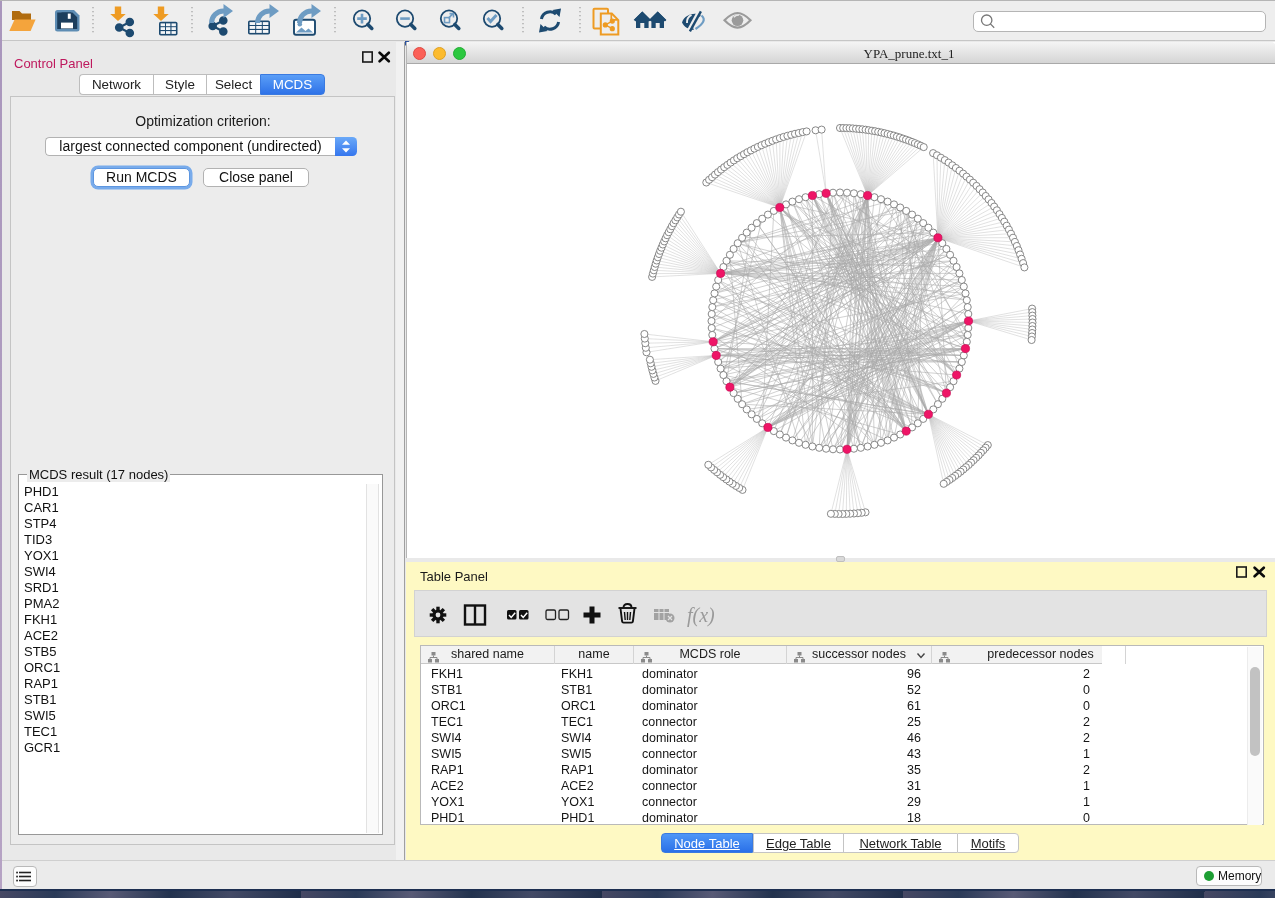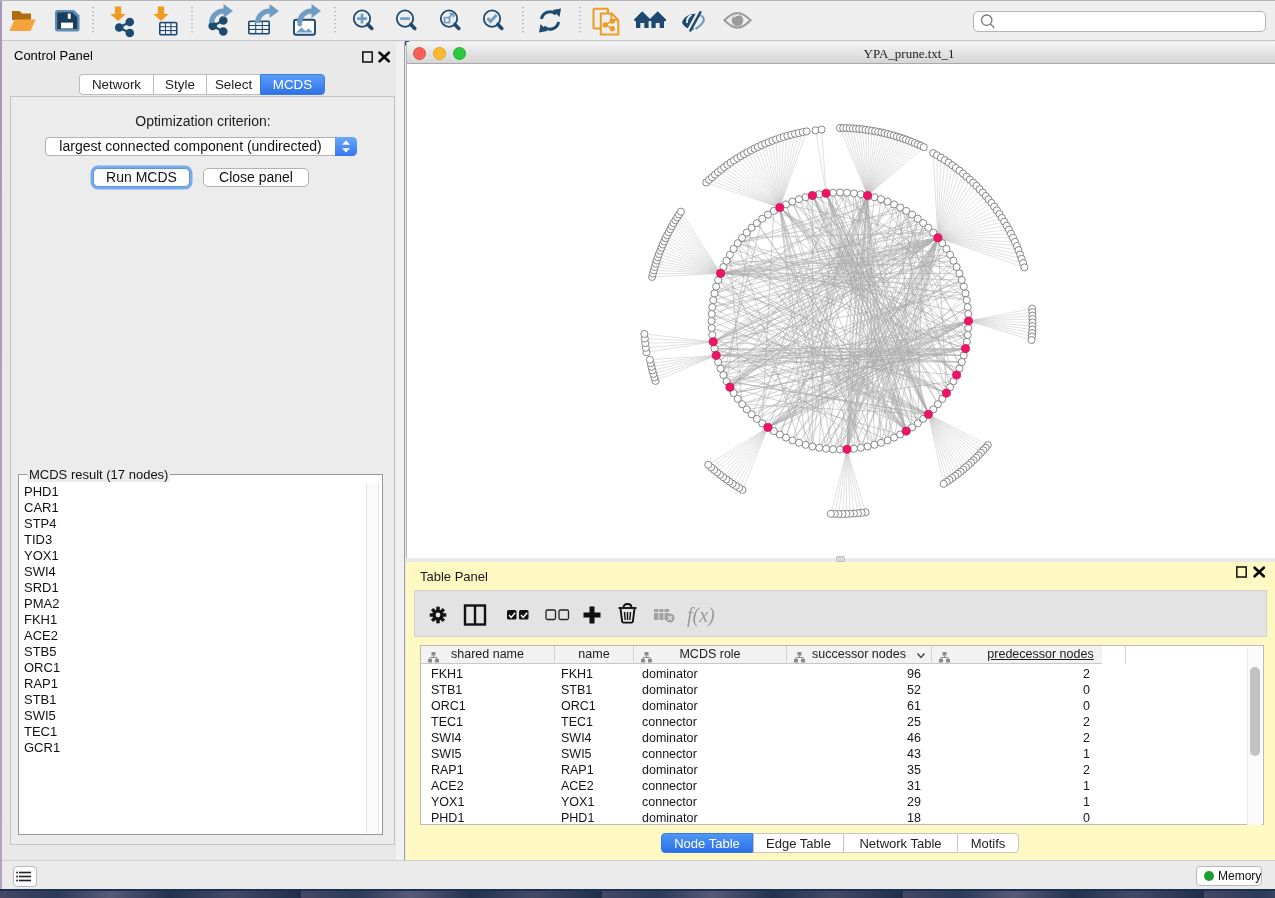--- a/index.html
+++ b/index.html
@@ -6,21 +6,21 @@
 html,body { width:1275px; height:898px; overflow:hidden; }
 body { font-family:"Liberation Sans", sans-serif; background:#e9e9e9; position:relative; }
 .abs { position:absolute; }
 
 
 #toolbar { left:0; top:0; width:1275px; height:41px; background:#eeeeee; border-top:1px solid #b5b5b5; border-bottom:1px solid #c6c6c6; }
 #searchbox { left:973px; top:11px; width:293px; height:21px; background:#fff; border:1px solid #b5b5b5; border-radius:5px; }
 
 
 #cpanel { left:0; top:42px; width:406px; height:820px; background:#e9e9e9; border-left:2px solid #b4a8bd; }
-#cpanel-title { left:14px; top:48px; font-size:13px; color:#000000; }
+#cpanel-title { left:14px; top:56px; font-size:13px; color:#be185d; }
 #tabbar { left:79px; top:74px; height:21px; }
 .tab { position:absolute; top:0; height:21px; line-height:20.5px; text-align:center; font-size:13.4px; color:#222; background:#ffffff; border:1px solid #bdbdbd; border-right:none; }
 .tab.sel { background:linear-gradient(#5a9ef7,#2e72e8); color:#fff; border-color:#3a7ae0; }
 #cp-content { left:10px; top:96px; width:385px; height:749px; background:#ececec; border:1px solid #c4c4c4; }
 #opt-label { left:0; top:113px; width:406px; text-align:center; font-size:14px; color:#1a1a1a; }
 #dropdown { left:45px; top:137px; width:290px; height:19px; background:#fff; border:1px solid #b2b2b2; border-radius:4.5px 0 0 4.5px; border-right:none; font-size:14px; line-height:17.5px; text-align:center; color:#111; }
 #dd-btn { right:-22px; top:-1px; width:22px; height:19px; border-radius:0 4.5px 4.5px 0; background:linear-gradient(#6aa9f8,#3576ee); }
 .btn { position:absolute; height:19px; background:#fff; border:1px solid #b2b2b2; border-radius:5px; font-size:14px; line-height:17px; text-align:center; color:#111; }
 #btn-run { left:93px; top:168px; width:97px; box-shadow:0 0 0 2.5px rgba(100,160,235,.85); border-color:#5d96e0; }
 #btn-close { left:203px; top:168px; width:106px; }
@@ -45,21 +45,21 @@
 #tp-toolbar { left:8px; top:28px; width:853px; height:47px; background:#e3e3e3; border:1px solid #d2d2d2; position:absolute; }
 #tbl { left:14px; top:83px; width:844px; height:180px; background:#fff; border:1px solid #b9b9b9; position:absolute; }
 #tbl-head { position:absolute; left:0; top:0; height:18px; width:681px; background:#f2f2f2; border-bottom:1px solid #c8c8c8; }
 .hcell { position:absolute; top:0; height:18px; border-right:1px solid #d4d4d4; font-size:12.5px; color:#1b1b1b; text-align:center; line-height:17px; }
 .hico { position:absolute; left:7px; top:3px; }
 .trow { position:absolute; font-size:12.5px; color:#151515; height:16px; line-height:16px; }
 .cnum { position:absolute; text-align:right; }
 #tbl-sb { position:absolute; left:826px; top:1px; width:15px; height:178px; background:#fafafa; border-left:1px solid #ececec; }
 #tbl-thumb { position:absolute; left:2px; top:20px; width:10px; height:89px; background:#c2c2c2; border-radius:5px; }
 #seg { position:absolute; left:255px; top:271px; height:20px; }
-.seg { position:absolute; top:0; height:20px; background:#fff; border:1px solid #c4c4c4; border-right:none; font-size:13px; color:#222; text-align:center; line-height:19px; }
+.seg { position:absolute; top:0; height:20px; background:#fff; border:1px solid #c4c4c4; border-right:none; font-size:13px; color:#222; text-align:center; line-height:19px;text-decoration:underline; }
 .seg.sel { background:linear-gradient(#4f97f7,#2a70e8); color:#fff; border-color:#3a7ae0; }
 
 
 #statusbar { left:0; top:860px; width:1275px; height:29px; background:#ebebeb; border-top:1px solid #cfcfcf; }
 #listbtn { left:13px; top:866px; width:24px; height:21px; background:#fdfdfd; border:1px solid #b9b9b9; border-radius:4px; }
 #membtn { left:1196px; top:866px; width:66px; height:20px; background:#fdfdfd; border:1px solid #b9b9b9; border-radius:4px; font-size:12px; color:#111; line-height:18px; text-align:left; padding-left:21px; }
 #memdot { position:absolute; left:7px; top:4px; width:10px; height:10px; border-radius:50%; background:#1d9e33; }
 #leftedge { left:0; top:1px; width:2px; height:888px; background:linear-gradient(#a996bc,#b6a3c4); z-index:40; }
 #wallpaper { left:0; top:889px; width:1275px; height:9px; background:repeating-linear-gradient(95deg,#464864 0px,#2a3a58 55px,#585a76 110px,#22324e 170px,#434a66 230px,#1f2e4a 300px); border-top:2px solid #1d2f51; }
 </style>
@@ -1027,21 +1027,21 @@
             <rect x="7" y="7" width="4" height="3.5" fill="#8a8a8a"></rect>
             <path d="M5.5 3.5 v2 M2 7 v-1.5 h7 V7" fill="none" stroke="#8a8a8a" stroke-width="1"></path>
           </svg></div>
         <div class="hcell" style="left:366px;width:145px;">successor nodes</div>
         <div class="hico" style="left:373px;"><svg width="11" height="11" viewBox="0 0 11 11">
             <rect x="3.5" y="0" width="4" height="3.5" fill="#8a8a8a"></rect>
             <rect x="0" y="7" width="4" height="3.5" fill="#8a8a8a"></rect>
             <rect x="7" y="7" width="4" height="3.5" fill="#8a8a8a"></rect>
             <path d="M5.5 3.5 v2 M2 7 v-1.5 h7 V7" fill="none" stroke="#8a8a8a" stroke-width="1"></path>
           </svg></div>
-        <div class="hcell" style="left:535px;width:170px;text-decoration:underline;">predecessor nodes</div>
+        <div class="hcell" style="left:535px;width:170px;">predecessor nodes</div>
         <div class="hico" style="left:518px;"><svg width="11" height="11" viewBox="0 0 11 11">
             <rect x="3.5" y="0" width="4" height="3.5" fill="#8a8a8a"></rect>
             <rect x="0" y="7" width="4" height="3.5" fill="#8a8a8a"></rect>
             <rect x="7" y="7" width="4" height="3.5" fill="#8a8a8a"></rect>
             <path d="M5.5 3.5 v2 M2 7 v-1.5 h7 V7" fill="none" stroke="#8a8a8a" stroke-width="1"></path>
           </svg></div>
         <svg class="abs" style="left:495px;top:6px" width="10" height="7" viewBox="0 0 10 7">
           <path d="M1.5 1.5 L5 5.5 L8.5 1.5" fill="none" stroke="#444" stroke-width="1.4"></path>
         </svg>
       </div>

